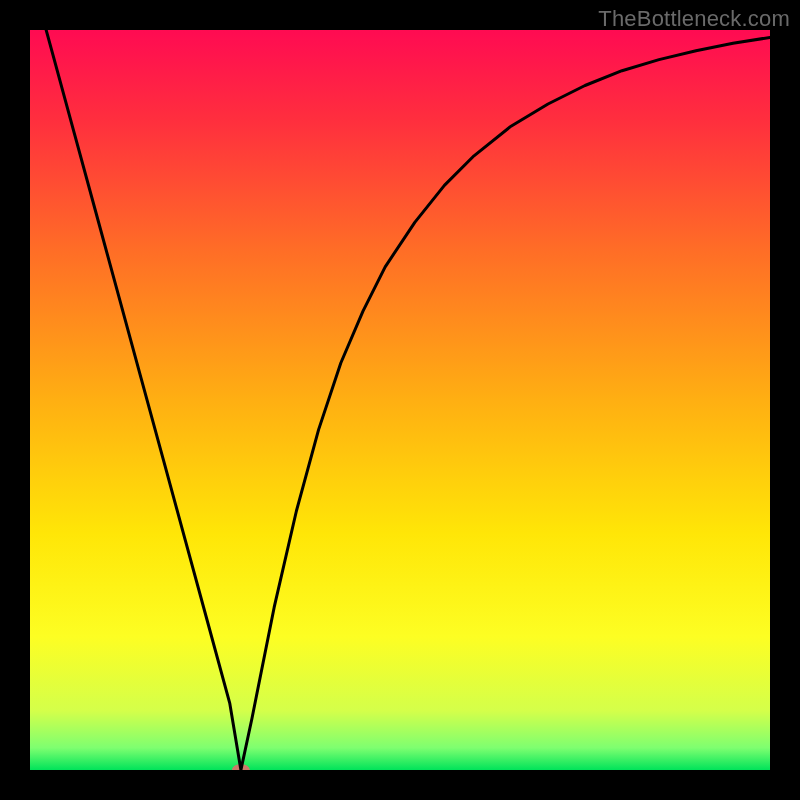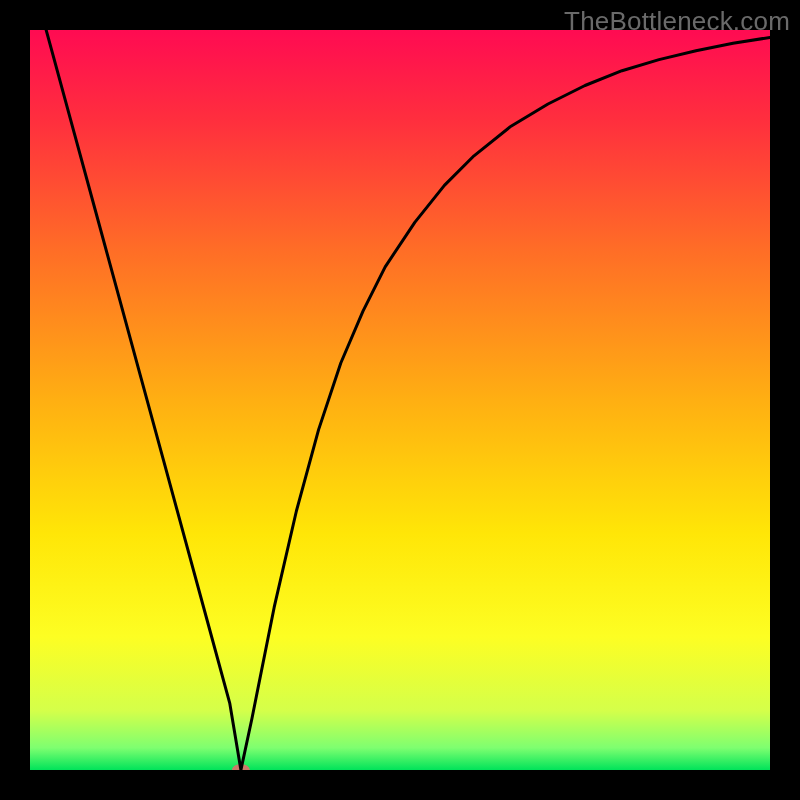--- a/index.html
+++ b/index.html
@@ -17,21 +17,21 @@
     top: 30px;
     width: 740px;
     height: 740px;
     overflow: hidden;
   }
   .watermark {
     position: absolute;
     top: 6px;
     right: 10px;
     color: #6a6a6a;
-    font-size: 26px;
+    font-size: 22px;
     font-family: Arial, Helvetica, sans-serif;
     letter-spacing: 0.2px;
   }
   svg { display: block; }
 </style>
 </head>
 <body>
 
 <div class="watermark">TheBottleneck.com</div>
 

